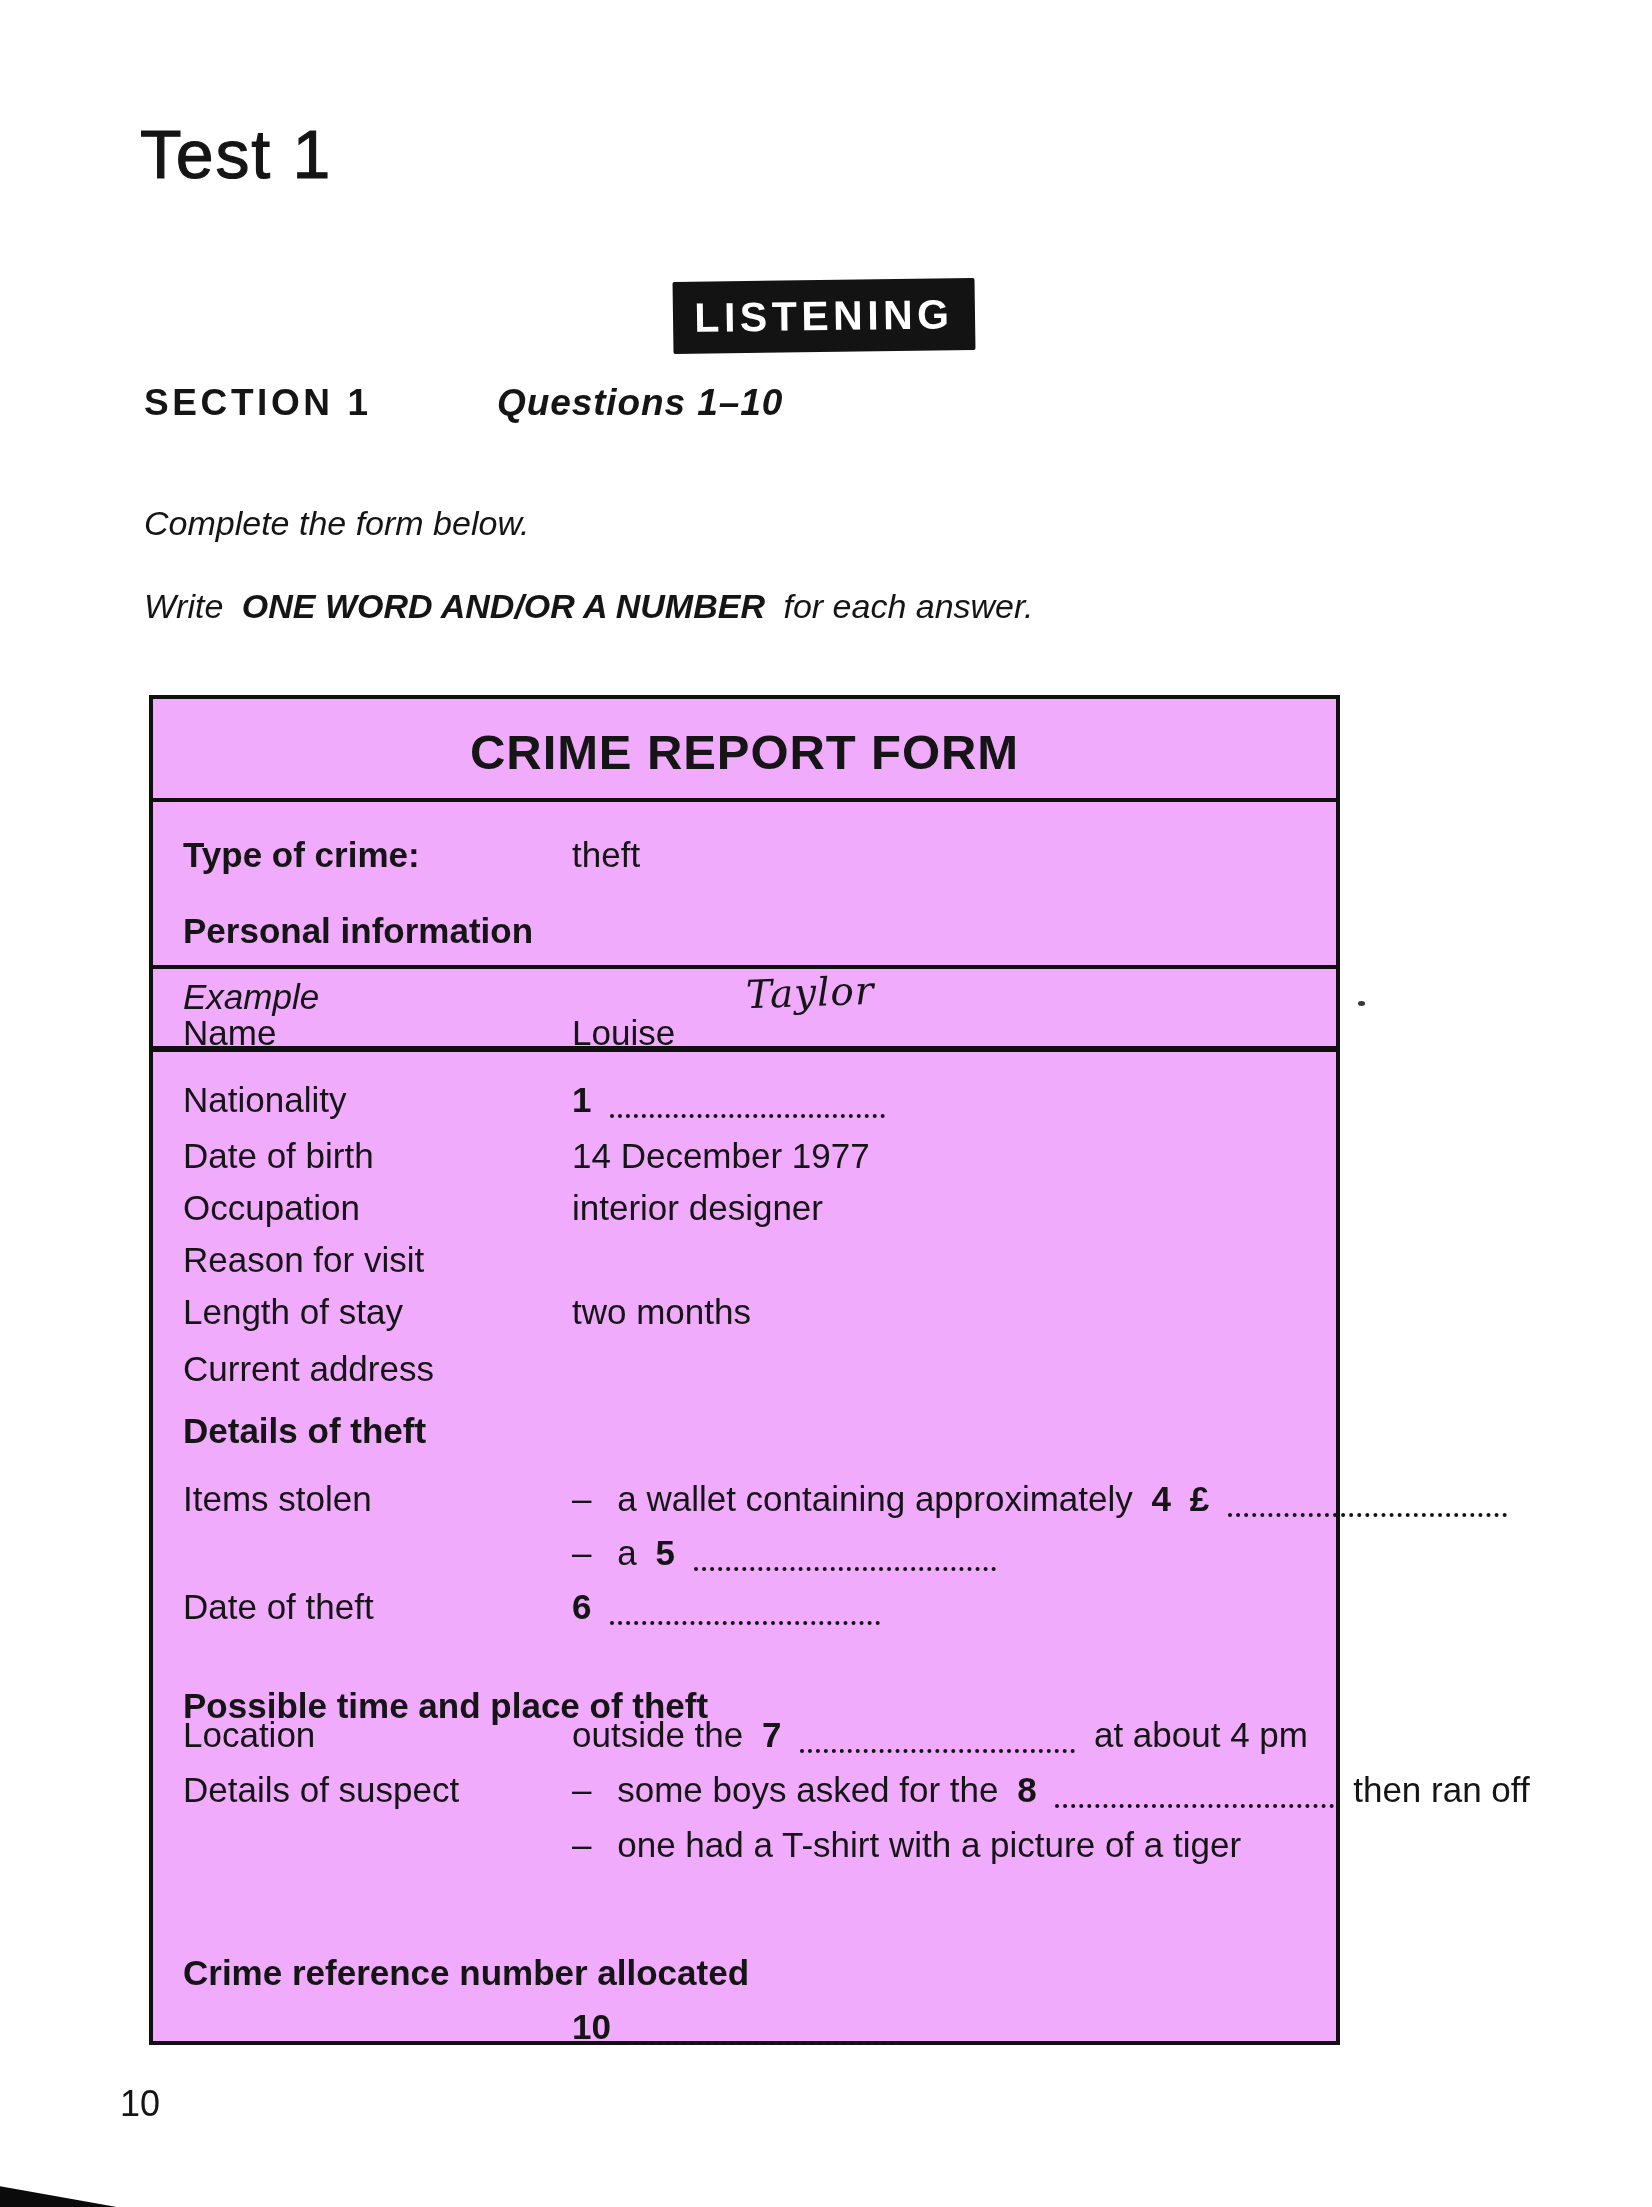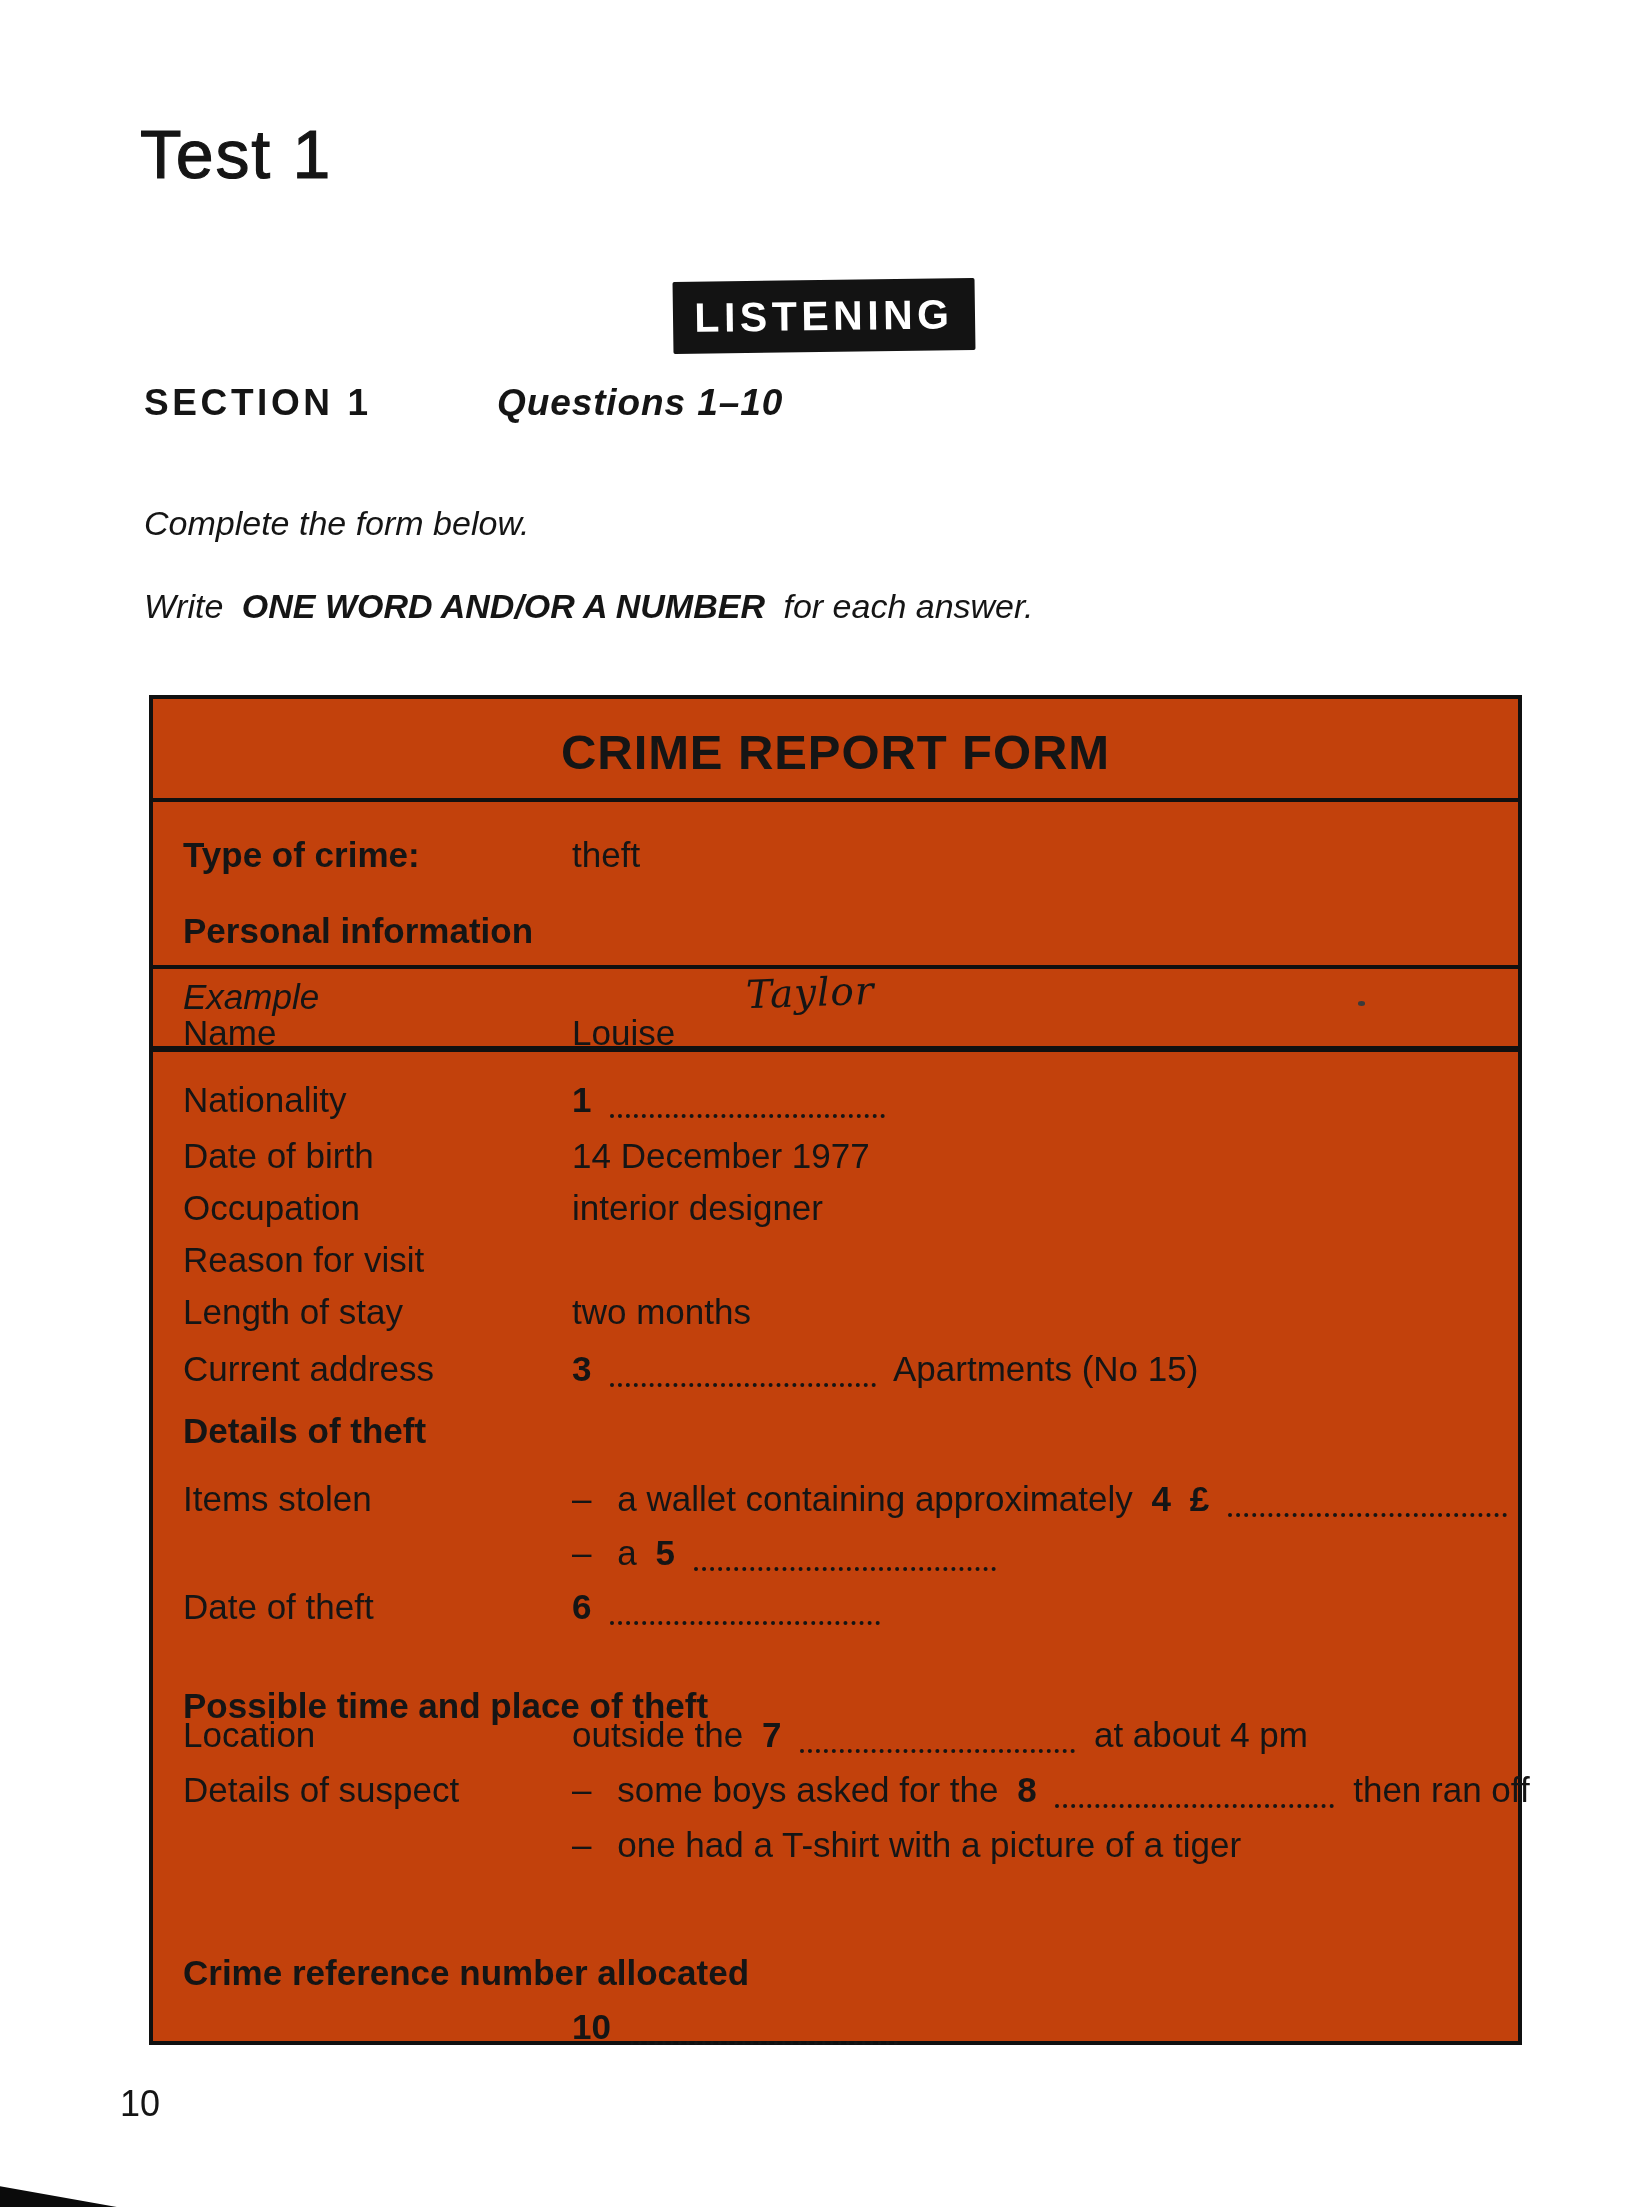--- a/index.html
+++ b/index.html
@@ -25,22 +25,22 @@
   }
   .section-row{left:144px;top:382px;font-size:37px;white-space:nowrap;}
   .section-label{font-weight:700;letter-spacing:3.6px;}
   .questions-range{font-weight:700;font-style:italic;position:absolute;left:353px;top:0;letter-spacing:0.9px;}
   .instr{left:144px;font-size:34px;font-style:italic;white-space:nowrap;}
   .instr b{font-weight:700;}
   .page-number{left:120px;top:2083px;font-size:36px;}
 
   
   .form-box{
-    left:149px;top:695px;width:1373px;height:1350px;
-    border:4.5px solid #101010;box-sizing:border-box;background:#c2410c;
+    left:149px;top:695px;width:1191px;height:1350px;
+    border:4.5px solid #101010;box-sizing:border-box;background:#f0abfc;
   }
   .form-title{
     position:absolute;top:25px;left:0;width:100%;text-align:center;
     font-size:49px;font-weight:700;letter-spacing:0.9px;
   }
   .hline{position:absolute;left:0;right:0;background:#101010;}
   .hl1{top:99px;height:3.6px;}
   .hl2{top:266px;height:3.6px;}
   .hl3{top:347px;height:6.3px;}
 
@@ -148,25 +148,20 @@
     <span class="rlabel">Reason for visit</span>
   </div>
 
   <div class="row" style="top:592px;">
     <span class="rlabel">Length of stay</span>
     <span class="rvalue">two months</span>
   </div>
 
   <div class="row" style="top:649px;">
     <span class="rlabel">Current address</span>
-    <span class="rvalue">
-      <span class="n">3</span>
-      <span class="d gapL gapR" style="width:266px;"></span>
-      <span>Apartments (No 15)</span>
-    </span>
   </div>
 
   <div class="row" style="top:711px;">
     <span class="rlabel bold">Details of theft</span>
   </div>
 
   <div class="row" style="top:779px;">
     <span class="rlabel">Items stolen</span>
     <span class="rvalue">
       <span class="dash">–</span>

